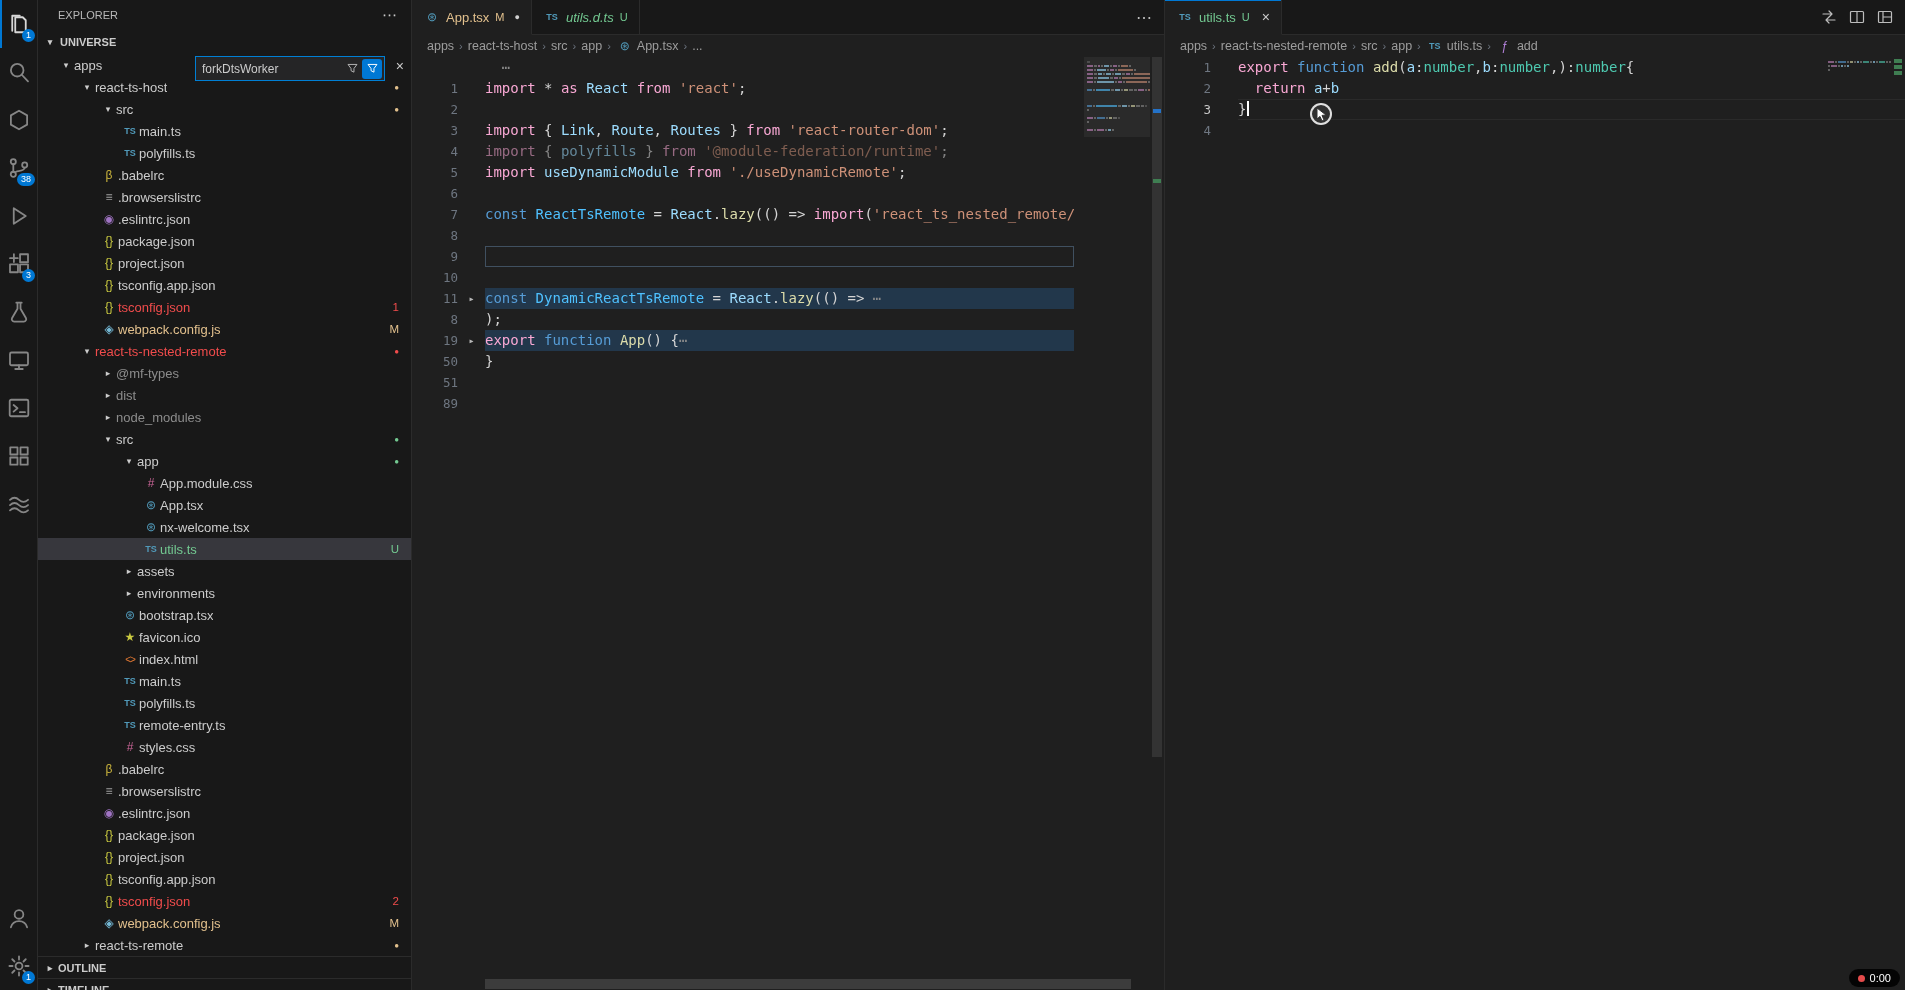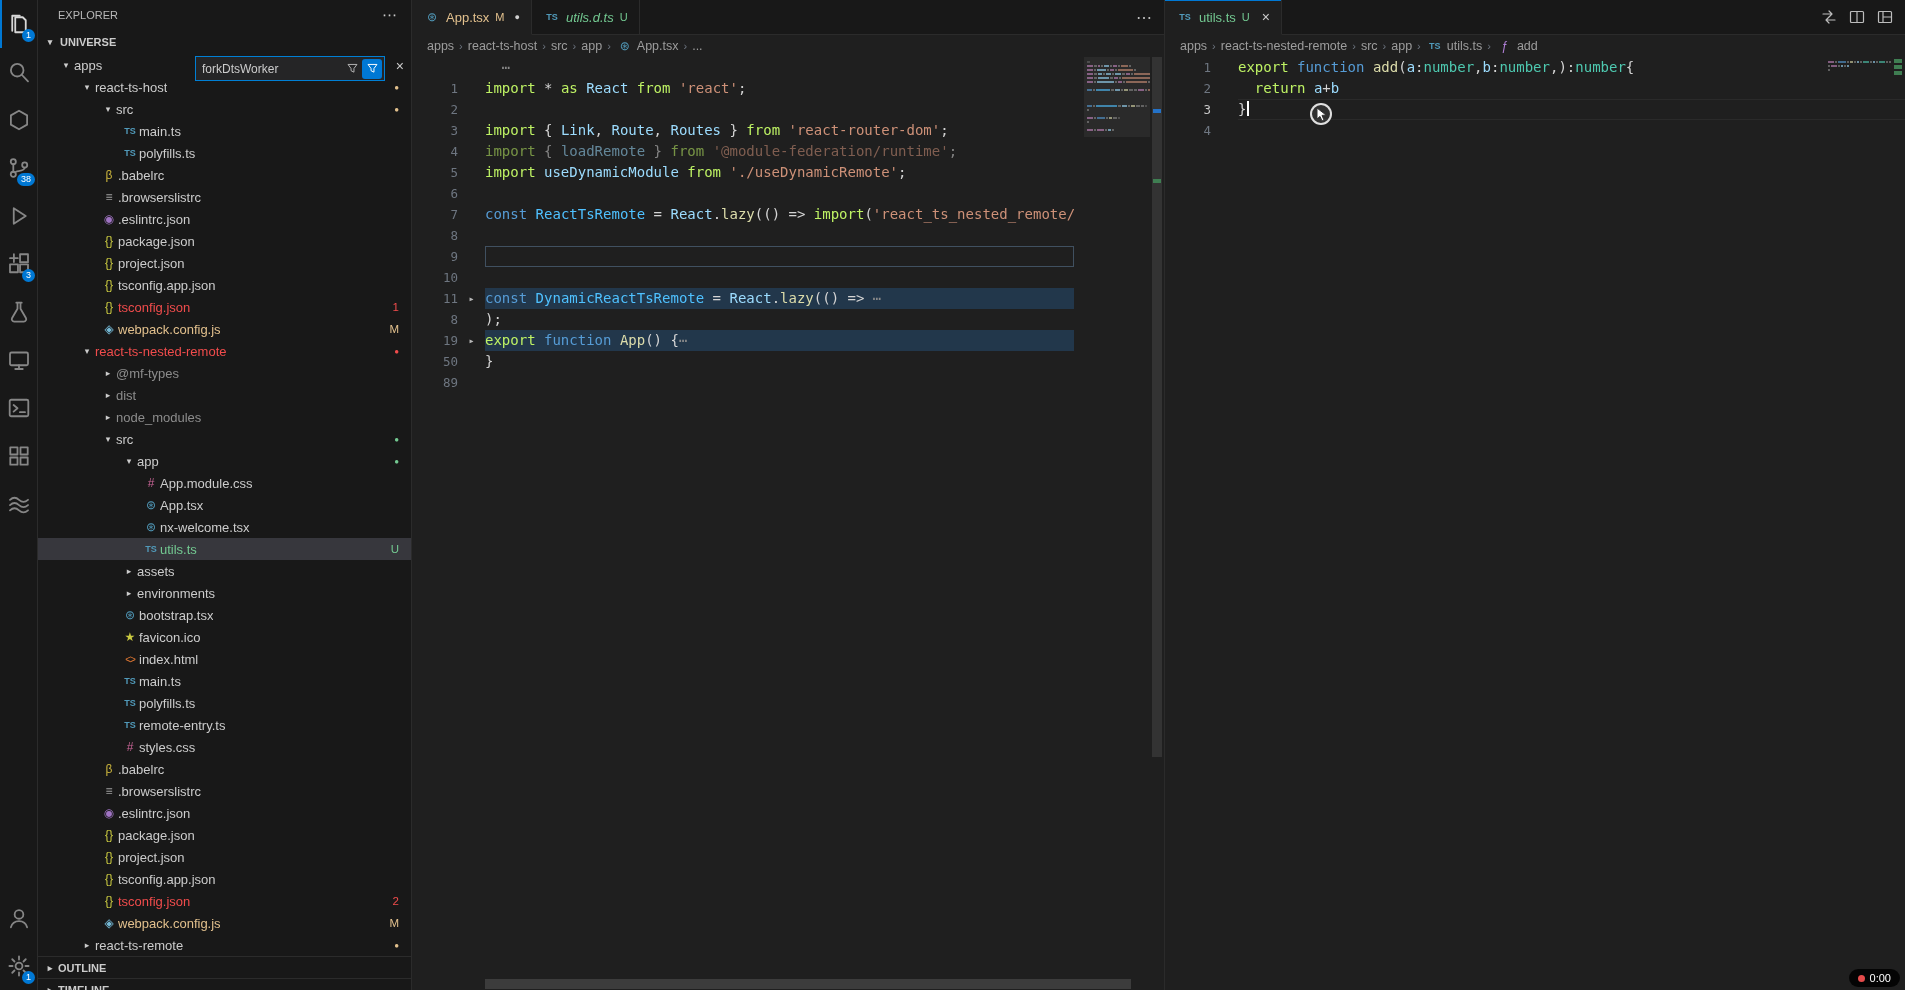--- a/index.html
+++ b/index.html
@@ -61,21 +61,21 @@
 .gut.gact{color:#c6c6c6}
 .foldz{width:27px;flex:none;text-align:center;color:#b8b8b8;font-size:10px}
 .lc{white-space:pre;overflow:hidden;position:relative;height:21px;line-height:21px}
 #code0 .lc{flex:none;width:589px}
 #code1 .lc{flex:1}
 .lc.hl{background:rgba(38,79,120,.5)}
 .lc.box{box-shadow:inset 0 0 0 1px rgba(97,130,161,.5)}
 .crow.dim .lc{opacity:.55}
 .crow.active .lc{box-shadow:inset 0 1px 0 #2a2a2a,inset 0 -1px 0 #2a2a2a}
 .caret{display:inline-block;width:2px;height:15px;background:#fff;vertical-align:-2px;margin-left:1px}
-.tk-k{color:#bef264}.tk-d{color:#569CD6}.tk-v{color:#9CDCFE}.tk-c{color:#4FC1FF}
+.tk-k{color:#f9a8d4}.tk-d{color:#569CD6}.tk-v{color:#9CDCFE}.tk-c{color:#4FC1FF}
 .tk-f{color:#DCDCAA}.tk-t{color:#4EC9B0}.tk-s{color:#CE9178}.tk-p{color:#D4D4D4}.tk-e{color:#8a8a8a}
 
 .minimap{position:absolute;top:0;right:14px;width:66px;height:240px;overflow:hidden}
 .mm-slider{position:absolute;left:0;top:0;width:100%;height:80px;background:rgba(121,121,121,.12)}
 .mm-line{position:absolute;display:flex;gap:1px;height:2px;opacity:.6}
 .mm-line i{height:2px;flex:none}
 .vsb{position:absolute;top:0;right:0;width:14px;bottom:0}
 .vsb-thumb{position:absolute;top:0;left:2px;width:10px;height:700px;background:rgba(121,121,121,.22)}
 .ov-mark{position:absolute;right:3px;width:8px;height:4px}
 .hsb{position:absolute;left:73px;bottom:1px;height:10px;right:84px}
@@ -449,21 +449,21 @@
             <div class="foldz"></div>
           </div>
           <div class="crow">
             <div class="gut">3</div>
             <div class="foldz"></div>
             <div class="lc"><span class="tk-k">import</span><span class="tk-p"> { </span><span class="tk-v">Link</span><span class="tk-p">, </span><span class="tk-v">Route</span><span class="tk-p">, </span><span class="tk-v">Routes</span><span class="tk-p"> } </span><span class="tk-k">from</span><span class="tk-p"> </span><span class="tk-s">'react-router-dom'</span><span class="tk-p">;</span></div>
           </div>
           <div class="crow dim">
             <div class="gut">4</div>
             <div class="foldz"></div>
-            <div class="lc"><span class="tk-k">import</span><span class="tk-p"> { </span><span class="tk-v">loadRemote</span><span class="tk-p"> } </span><span class="tk-k">from</span><span class="tk-p"> </span><span class="tk-s">'@module-federation/runtime'</span><span class="tk-p">;</span></div>
+            <div class="lc"><span class="tk-k">import</span><span class="tk-p"> { </span><span class="tk-v">polyfills</span><span class="tk-p"> } </span><span class="tk-k">from</span><span class="tk-p"> </span><span class="tk-s">'@module-federation/runtime'</span><span class="tk-p">;</span></div>
           </div>
           <div class="crow">
             <div class="gut">5</div>
             <div class="foldz"></div>
             <div class="lc"><span class="tk-k">import</span><span class="tk-p"> </span><span class="tk-v">useDynamicModule</span><span class="tk-p"> </span><span class="tk-k">from</span><span class="tk-p"> </span><span class="tk-s">'./useDynamicRemote'</span><span class="tk-p">;</span></div>
           </div>
           <div class="crow">
             <div class="gut">6</div>
             <div class="foldz"></div>
             <div class="lc"></div>
@@ -500,20 +500,25 @@
           </div>
           <div class="crow">
             <div class="gut">19</div>
             <div class="foldz">▸</div>
             <div class="lc hl"><span class="tk-k">export</span><span class="tk-p"> </span><span class="tk-d">function</span><span class="tk-p"> </span><span class="tk-f">App</span><span class="tk-p">() {</span><span class="tk-e">⋯</span></div>
           </div>
           <div class="crow">
             <div class="gut">50</div>
             <div class="foldz"></div>
             <div class="lc"><span class="tk-p">}</span></div>
+          </div>
+          <div class="crow">
+            <div class="gut">51</div>
+            <div class="foldz"></div>
+            <div class="lc"></div>
           </div>
           <div class="crow">
             <div class="gut">89</div>
             <div class="foldz"></div>
             <div class="lc"></div>
           </div>
         </div>
       <div class="minimap" id="mmwrap0">
         <div class="mm-slider"></div>
         <div id="mm0">

